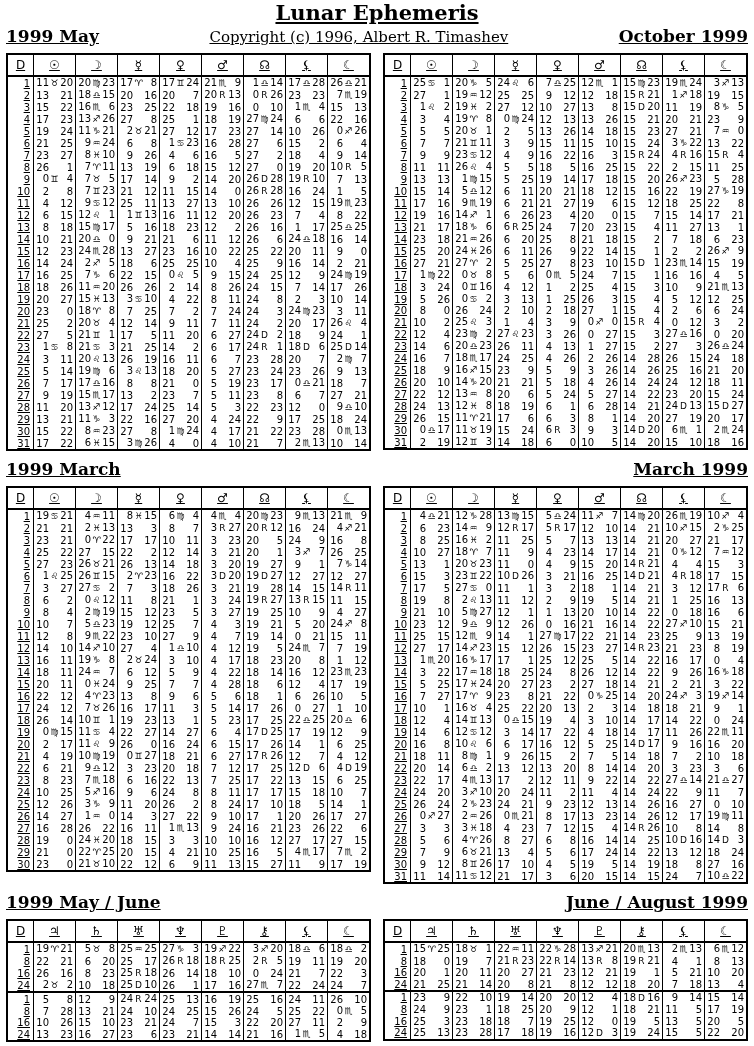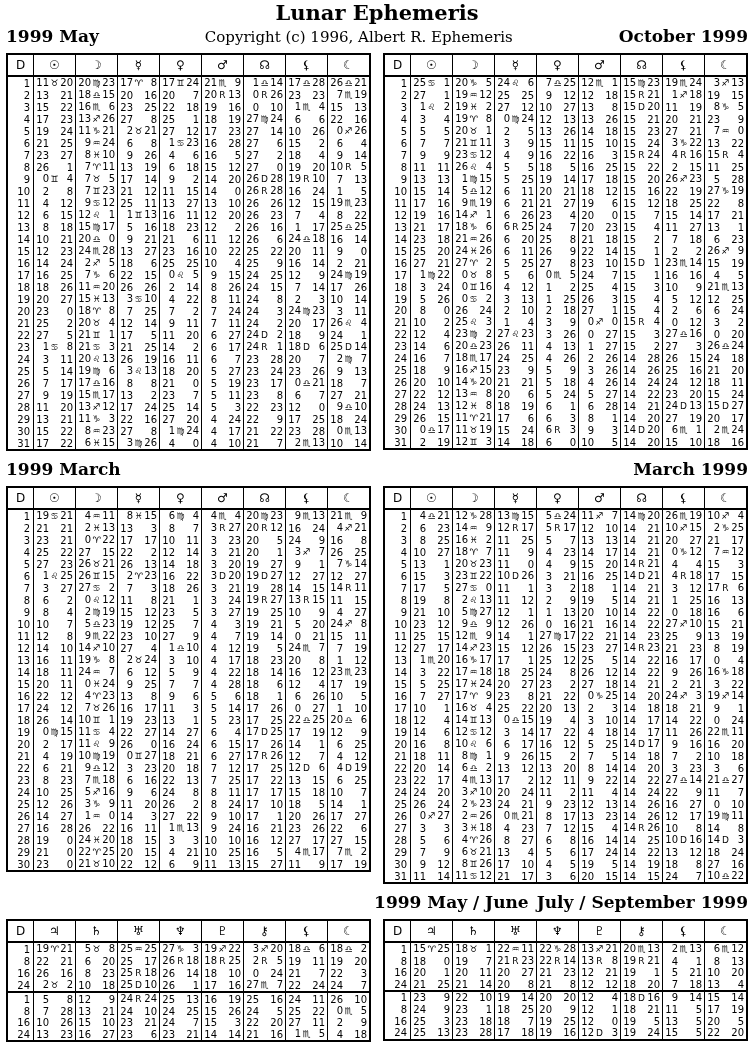--- a/index.html
+++ b/index.html
@@ -1,19 +1,19 @@
 <!DOCTYPE html>
 <html><head>
 <meta charset="utf-8">
 <style>
   html,body{margin:0;padding:0;background:#fff;color:#000;}
   body{width:754px;font-family:"DejaVu Sans",sans-serif;}
-  .page{padding:1px 6px 0 6px;}
+  .page{padding:1px 6px 0 6px;text-decoration:underline;}
   .title{text-align:center;font-family:"DejaVu Serif",serif;font-weight:bold;font-size:21px;line-height:24px;}
-  .hdr-line{display:flex;justify-content:space-between;align-items:baseline;height:22px;margin-top:1px;gap:8px;}
+  .hdr-line{display:flex;justify-content:space-between;align-items:baseline;height:22px;margin-top:1px;}
   .month-label{font-family:"DejaVu Serif",serif;font-weight:bold;font-size:17px;}
   .subtitle{font-family:"DejaVu Serif",serif;font-size:15px;}
   .tables-row{display:flex;justify-content:space-between;align-items:flex-start;margin-top:5px;}
   table.eph{border-collapse:collapse;border:2px solid #000;table-layout:fixed;}
   table.eph th{border:1px solid #000;border-bottom:2px solid #000;height:20px;font-size:12px;font-weight:normal;text-align:center;padding:0;}
   table.eph th.dcol, table.eph td.dcol{width:22px;}
   table.eph th.pcol, table.eph td.pcol{width:41px;}
   table.eph td{border-left:1px solid #000;border-right:1px solid #000;padding:0;height:11.45px;font-size:10px;line-height:11px;white-space:nowrap;text-align:center;}
   table.eph td.dcol{text-align:right;padding-right:3px;}
   table.eph tr.sect-start td{border-top:2px solid #000;}
@@ -22,21 +22,21 @@
   .g.letter{font-size:9px;font-family:"DejaVu Sans",sans-serif;}
 </style>
 </head>
 <body>
 
 <div class="page">
   <div class="title">Lunar Ephemeris</div>
 
   <div class="hdr-line">
     <span class="month-label">1999 May</span>
-    <span class="subtitle">Copyright (c) 1996, Albert R. Ephemeris</span>
+    <span class="subtitle">Copyright (c) 1996, Albert R. Timashev</span>
     <span class="month-label">October 1999</span>
   </div>
 
   <div class="tables-row">
     <table class="eph">
         <thead>
           <tr>
             <th class="dcol">D</th>
             <th class="pcol">☉</th>
             <th class="pcol">☽</th>
@@ -1458,23 +1458,23 @@
             <td class="pcol"><span class="d">3</span><span class="g"></span><span class="m">6</span></td>
             <td class="pcol"><span class="d">20</span><span class="g"></span><span class="m">15</span></td>
             <td class="pcol"><span class="d">14</span><span class="g"></span><span class="m">15</span></td>
             <td class="pcol"><span class="d">24</span><span class="g"></span><span class="m">7</span></td>
             <td class="pcol"><span class="d">10</span><span class="g">♎</span><span class="m">22</span></td>
           </tr>
         </tbody>
       </table>
   </div>
 
-  <div class="hdr-line" style="margin-top:8px;justify-content:flex-end;">
+  <div class="hdr-line" style="margin-top:8px;">
     <span class="month-label">1999 May / June</span>
-    <span class="month-label">July / September 1999</span>
+    <span class="month-label">June / August 1999</span>
   </div>
 
   <div class="tables-row">
     <table class="eph">
         <thead>
           <tr>
             <th class="dcol">D</th>
             <th class="pcol">♃</th>
             <th class="pcol">♄</th>
             <th class="pcol">♅</th>

